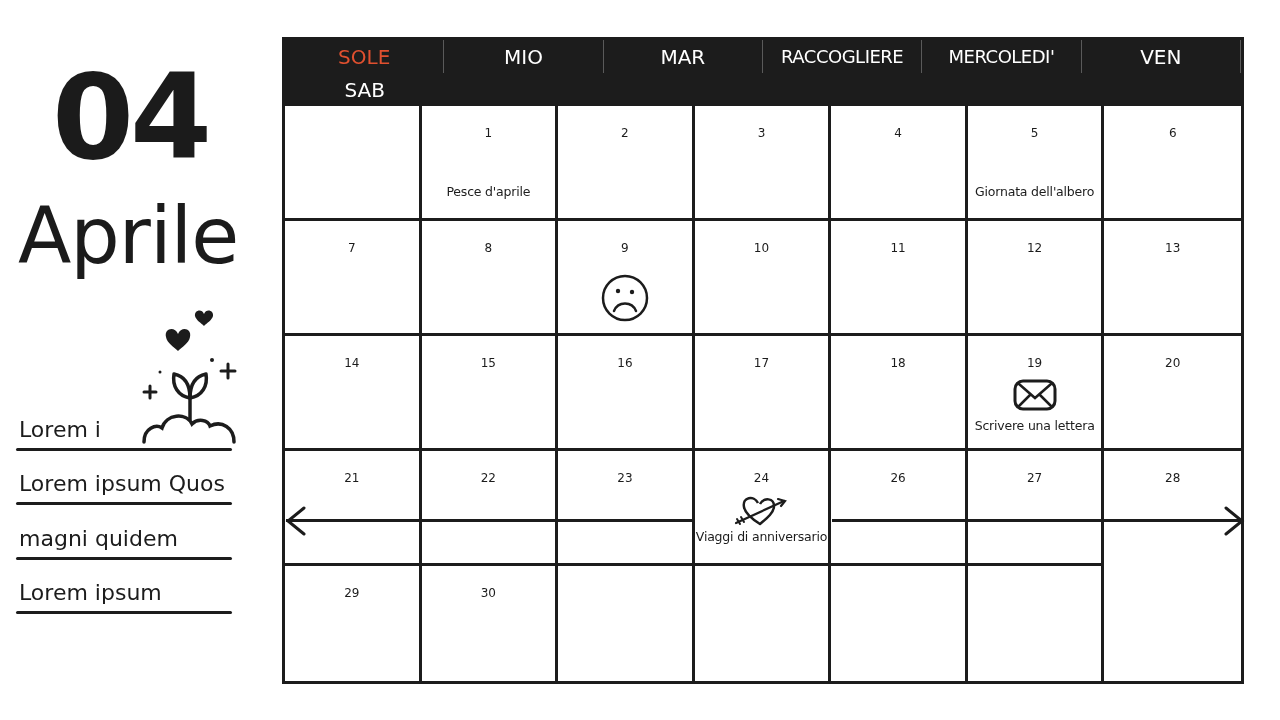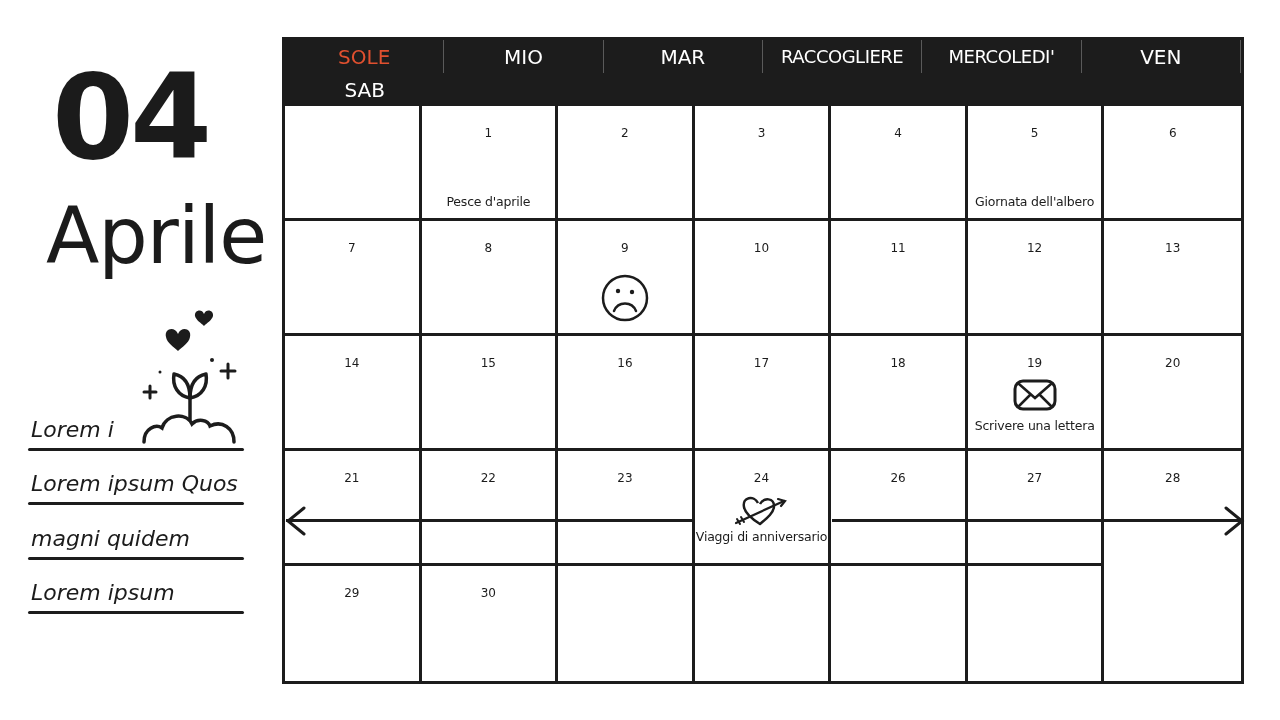--- a/index.html
+++ b/index.html
@@ -7,26 +7,26 @@
   body { position: relative; font-family: "DejaVu Sans", sans-serif; color: #1c1c1c; }
 
   .month-num {
     position: absolute; left: 52px; top: 52px; width: 200px;
     font-family: "DejaVu Sans", sans-serif; font-weight: bold;
     font-size: 118px; line-height: 130px; letter-spacing: -4px; color: #1b1b1b;
   }
   .month-name {
     position: absolute; left: 18px; top: 186px; width: 260px;
     font-family: "DejaVu Sans", sans-serif; font-size: 78px; line-height: 100px;
-    letter-spacing: -1px; color: #1b1b1b; margin-left: 28px;
+    letter-spacing: -1px; color: #1b1b1b;
   }
 
   .plant { position: absolute; left: 138px; top: 302px; width: 106px; height: 144px; }
 
-  .notes { position: absolute; left: 28px; top: 396px; width: 216px; font-style: italic; }
+  .notes { position: absolute; left: 16px; top: 396px; width: 216px; }
   .note {
     height: 54.5px; position: relative;
     font-family: "DejaVu Sans", sans-serif; font-size: 22px; color: #1c1c1c;
     padding-left: 3px; display: flex; align-items: flex-end; padding-bottom: 9px;
   }
   .note::after {
     content: ""; position: absolute; left: 0; right: 0; bottom: 0;
     height: 3px; background: #1c1c1c; border-radius: 2px;
   }
 
@@ -46,21 +46,21 @@
 
   .cal-grid { display: grid; grid-template-columns: repeat(7, 1fr); grid-template-rows: repeat(5, 1fr); height: calc(100% - 66px); }
   .cell {
     border-right: 3px solid #1c1c1c; border-bottom: 3px solid #1c1c1c;
     position: relative; text-align: center;
   }
   .cell:nth-child(7n) { border-right: none; }
   .cell.last-row { border-bottom: none; }
   .date { position: absolute; left: 0; right: 0; top: 20px; font-size: 12px; color: #1c1c1c; }
   .event { position: absolute; left: 0; right: 0; font-size: 12.5px; color: #1c1c1c; white-space: nowrap; letter-spacing: -0.2px; }
-  .ev-bottom { top: 88px; }
+  .ev-bottom { top: 78px; }
   .icon-box { position: absolute; left: 50%; transform: translateX(-50%); }
 
   .arrow-line { position: absolute; height: 3px; background: #1c1c1c; }
   .arrow-head { position: absolute; }
 </style>
 </head>
 <body>
 
 <div class="month-num">04</div>
 <div class="month-name">Aprile</div>

